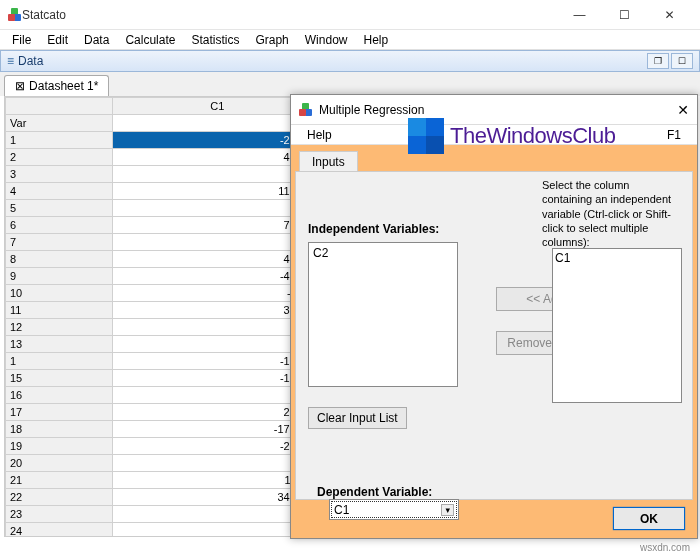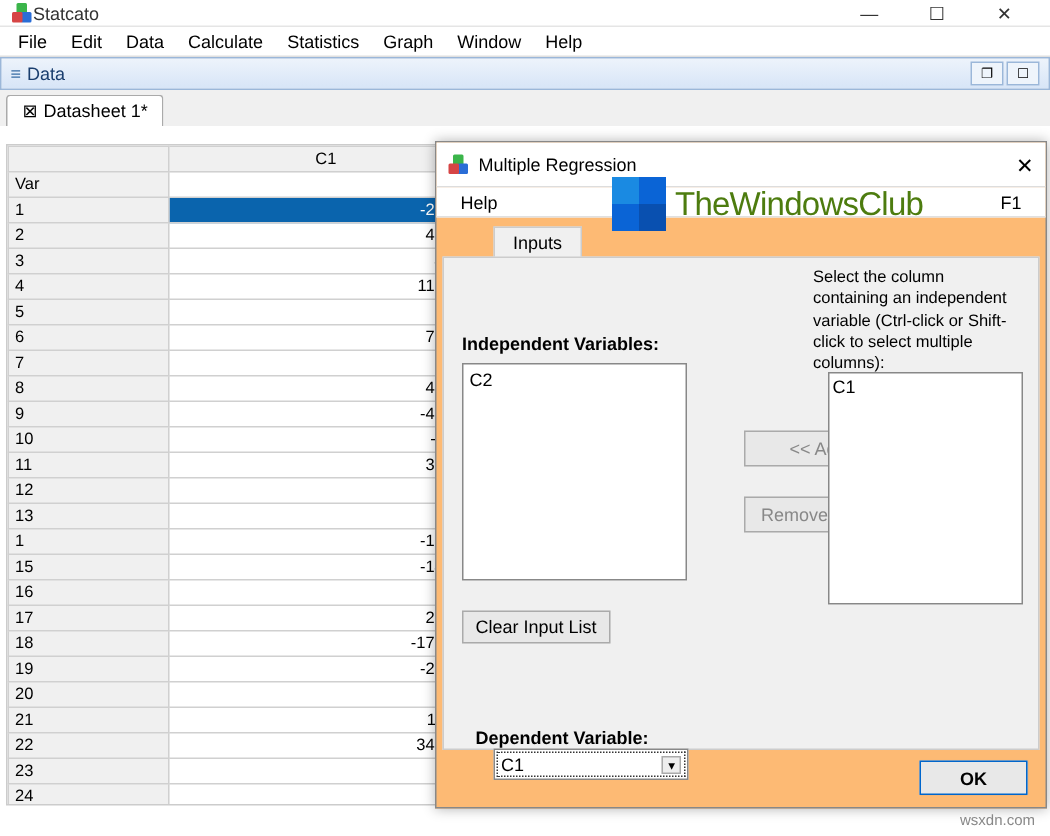--- a/index.html
+++ b/index.html
@@ -1,19 +1,19 @@
 <!DOCTYPE html>
 <html><head>
 <meta charset="utf-8">
 <style>
 * { box-sizing: border-box; margin: 0; padding: 0; font-family: 'Segoe UI', Tahoma, sans-serif; font-size: 12px; }
 body { background: #fff; width: 700px; height: 557px; position: relative; overflow: hidden; }
 
 
-.titlebar { height: 18px; background: #fff; border-bottom: 1px solid #e5e5e5; display: flex; align-items: center; padding: 0 8px; }
+.titlebar { height: 30px; background: #fff; border-bottom: 1px solid #e5e5e5; display: flex; align-items: center; padding: 0 8px; }
 .titlebar .title { flex: 1; color: #333; }
 .titlebar .win-controls { display: flex; }
 .win-btn { width: 45px; height: 30px; display: flex; align-items: center; justify-content: center; color: #333; }
 
 
 .menubar { height: 20px; background: #fff; display: flex; align-items: center; padding: 0 4px; border-bottom: 1px solid #e0e0e0; }
 .menu-item { padding: 2px 8px; }
 
 
 .data-header { height: 22px; background: linear-gradient(#edf3fb, #d7e5f7); border: 1px solid #9bb7d9; display: flex; align-items: center; padding: 0 6px; }
@@ -39,21 +39,21 @@
 
 
 .dialog { position: absolute; top: 94px; left: 290px; width: 408px; height: 445px; background: #fdba74; border: 1px solid #888; box-shadow: 0 0 8px rgba(0,0,0,0.3); display: flex; flex-direction: column; }
 .dialog-titlebar { height: 30px; background: #fff; display: flex; align-items: center; padding: 0 8px; border-bottom: 1px solid #ddd; }
 .dialog-titlebar .title { flex: 1; }
 .dialog-titlebar .close { width: 40px; text-align: right; font-size: 14px; }
 .dialog-menu { height: 20px; background: #fff; padding: 0 8px; display: flex; align-items: center; border-bottom: 1px solid #e0e0e0; }
 .dialog-menu .item { padding: 2px 8px; }
 .dialog-menu .f1 { margin-left: auto; }
 .dialog-body { flex: 1; position: relative; }
-.dialog-tab { position: absolute; top: 6px; left: 8px; background: #f0f0f0; border: 1px solid #ccc; border-bottom: none; padding: 3px 12px; margin-left: 30px; }
+.dialog-tab { position: absolute; top: 6px; left: 8px; background: #f0f0f0; border: 1px solid #ccc; border-bottom: none; padding: 3px 12px; }
 .dialog-panel { position: absolute; top: 26px; left: 4px; right: 4px; bottom: 38px; border: 1px solid #ccc; background: #f0f0f0; padding: 12px; }
 .iv-label { font-weight: bold; margin-bottom: 6px; }
 .iv-list { width: 150px; height: 145px; background: #fff; border: 1px solid #888; padding: 2px; font-size: 11px; }
 .iv-list .opt { padding: 1px 2px; }
 .clear-btn { margin-top: 20px; padding: 3px 8px; background: #e8e8e8; border: 1px solid #aaa; }
 .list-btns { position: absolute; top: 115px; left: 200px; display: flex; flex-direction: column; gap: 20px; }
 .list-btn { width: 130px; padding: 4px; background: #e8e8e8; border: 1px solid #aaa; color: #888; text-align: center; }
 .sel-instr { position: absolute; top: 6px; right: 10px; width: 140px; font-size: 11px; line-height: 1.3; }
 .sel-list { position: absolute; top: 76px; right: 10px; width: 130px; height: 155px; background: #fff; border: 1px solid #888; padding: 2px; font-size: 11px; }
 .dv-section { position: absolute; top: 265px; left: 21px; right: 12px; margin-top: 48px; }
@@ -65,21 +65,21 @@
 .dialog-buttons { position: absolute; bottom: 8px; right: 12px; display: flex; gap: 8px; }
 .dlg-btn { width: 72px; height: 23px; background: #e8e8e8; border: 1px solid #888; font-weight: bold; }
 .dlg-btn.default { border: 1px solid #0066cc; box-shadow: 0 0 1px #0066cc; }
 
 
 .watermark { position: absolute; top: 118px; left: 408px; display: flex; align-items: center; gap: 6px; z-index: 20; pointer-events: none; }
 .wm-logo { width: 36px; height: 36px; display: grid; grid-template: 1fr 1fr / 1fr 1fr; transform: rotate(0deg); }
 .wm-logo div { background: #0a64d6; }
 .wm-logo div:nth-child(1){ background:#1a8ae2; }
 .wm-logo div:nth-child(4){ background:#0950b0; }
-.wm-text { font-size: 22px; color: #4d7c0f; font-weight: 400; letter-spacing: -0.5px; }
+.wm-text { font-size: 22px; color: #4c1d95; font-weight: 400; letter-spacing: -0.5px; }
 
 .footer-url { position: absolute; bottom: 4px; right: 10px; font-size: 10px; color: #888; }
 
 .sc-icon { display: inline-block; width: 14px; height: 14px; position: relative; }
 .sc-icon::before { content: ''; position: absolute; width: 7px; height: 7px; background: #3bb54a; top: 0; left: 3px; border-radius: 1px; }
 .sc-icon::after { content: ''; position: absolute; width: 7px; height: 7px; background: #d64545; top: 6px; left: 0; border-radius: 1px; box-shadow: 6px 0 0 #2a6dd6; }
 </style>
 </head>
 <body>
 

